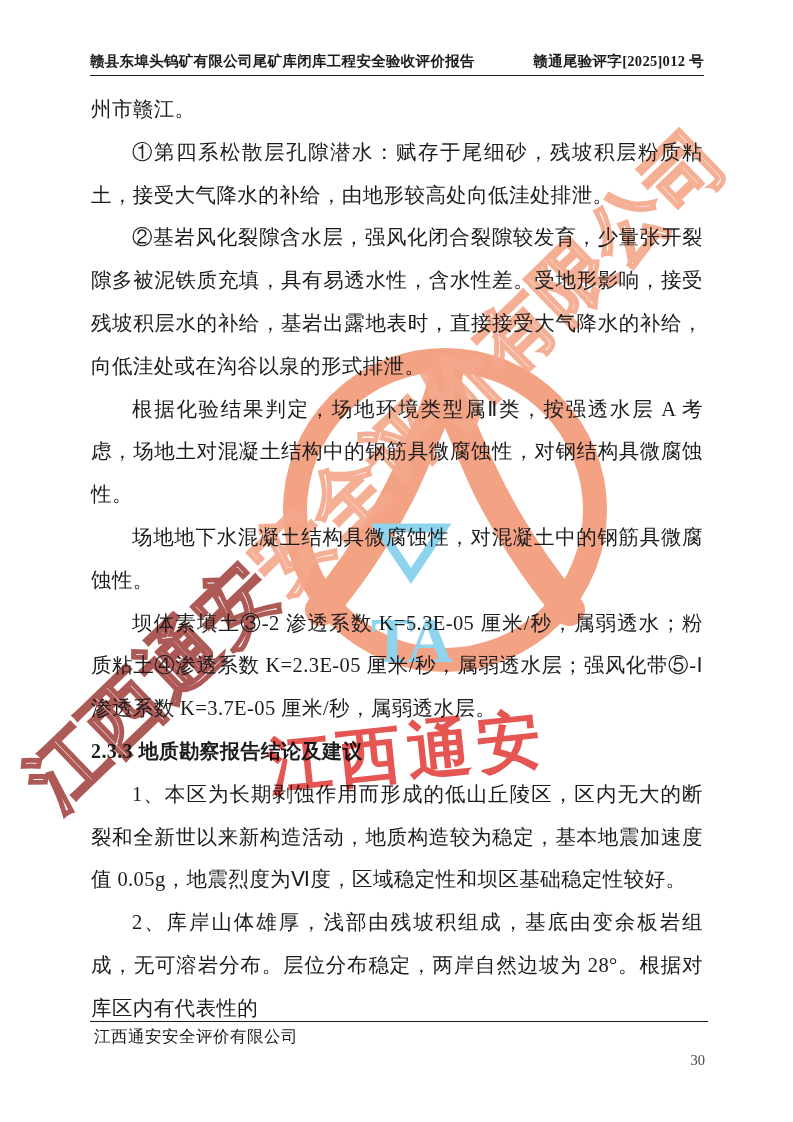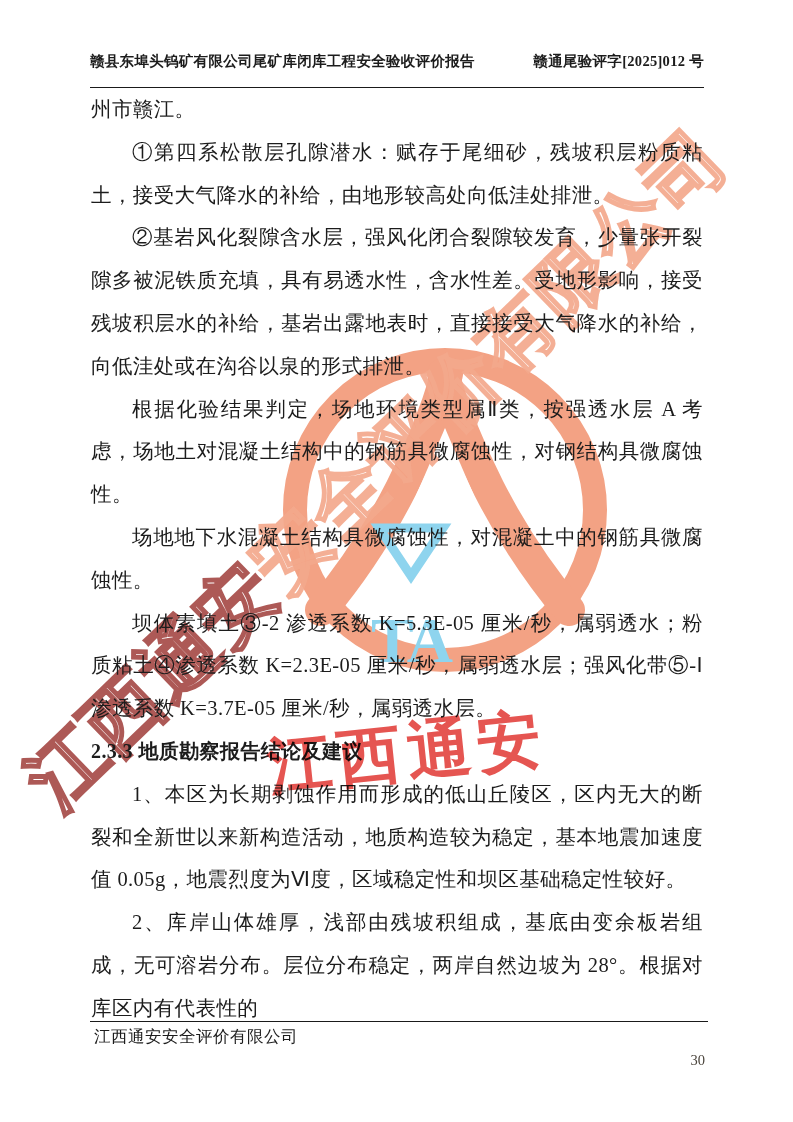--- a/index.html
+++ b/index.html
@@ -10,21 +10,21 @@
     background:#ffffff;
     overflow:hidden;
     font-family:"Liberation Serif","DejaVu Serif",serif;
     color:#1c1c1c;
   }
   
   .header{
     position:absolute;left:90px;top:52px;width:614px;
     display:flex;justify-content:space-between;align-items:flex-end;
     font-size:14.5px;font-weight:600;letter-spacing:0.3px;
-    padding-bottom:16px;border-bottom:1.8px solid #1a1a1a;
+    padding-bottom:4px;border-bottom:1.8px solid #1a1a1a;
   }
   
   .content{
     position:absolute;left:91px;top:88px;width:612px;z-index:2;
   }
   .para{
     margin:0;font-size:20.5px;line-height:42.8px;
     text-align:justify;text-indent:2em;letter-spacing:0.4px;font-family:Liberation Serif, serif;
   }
   .para.noindent{text-indent:0;}

